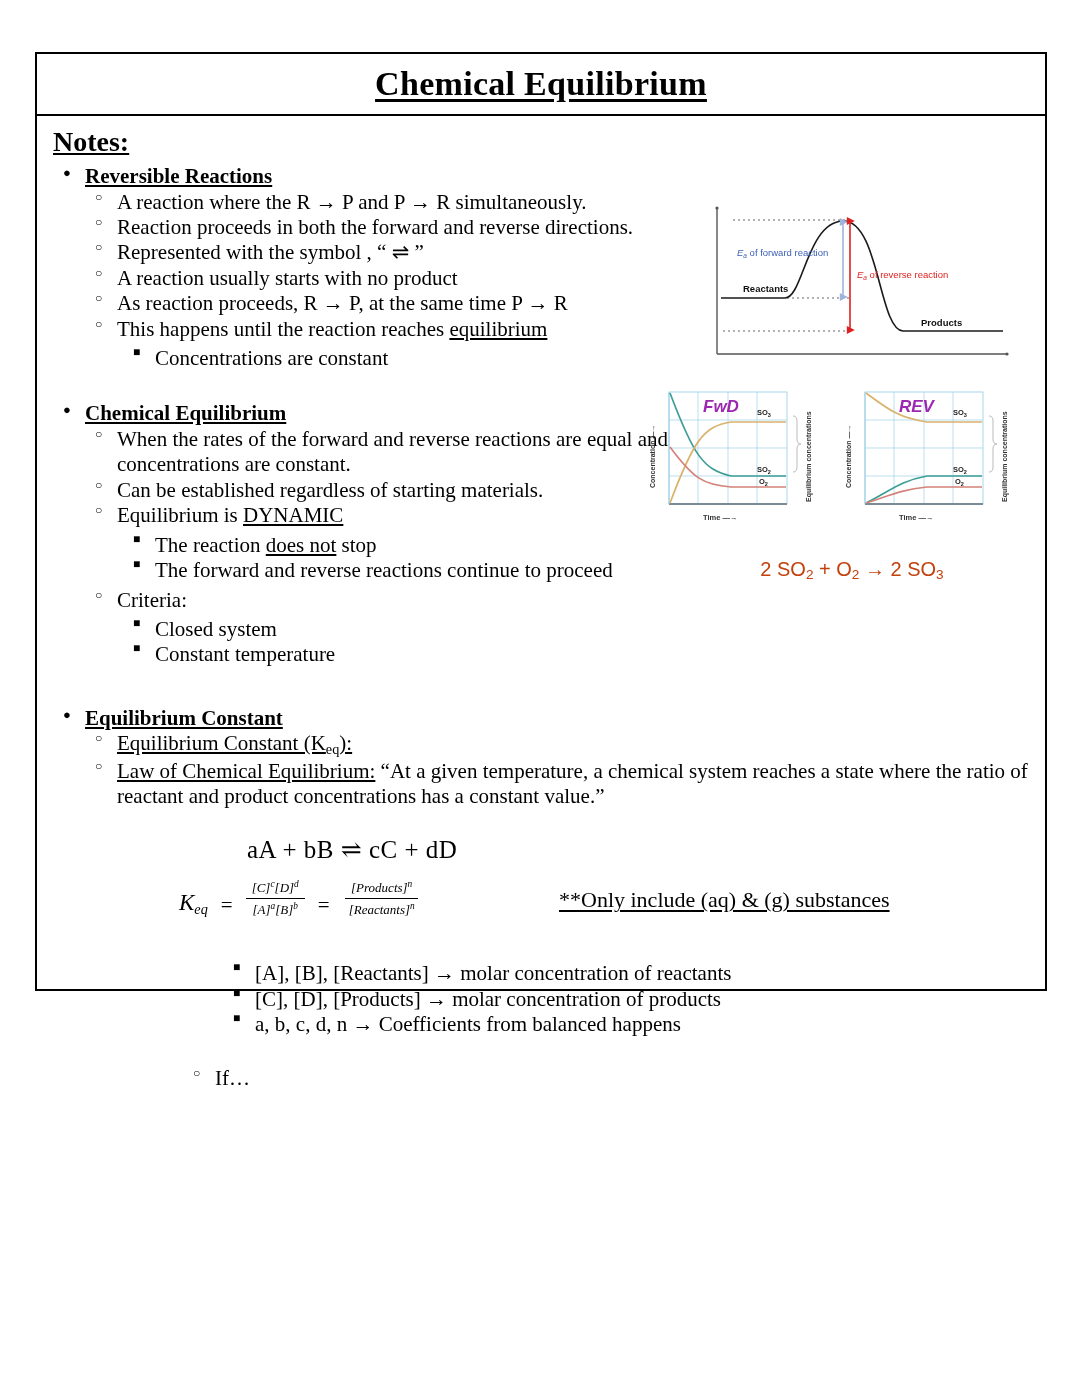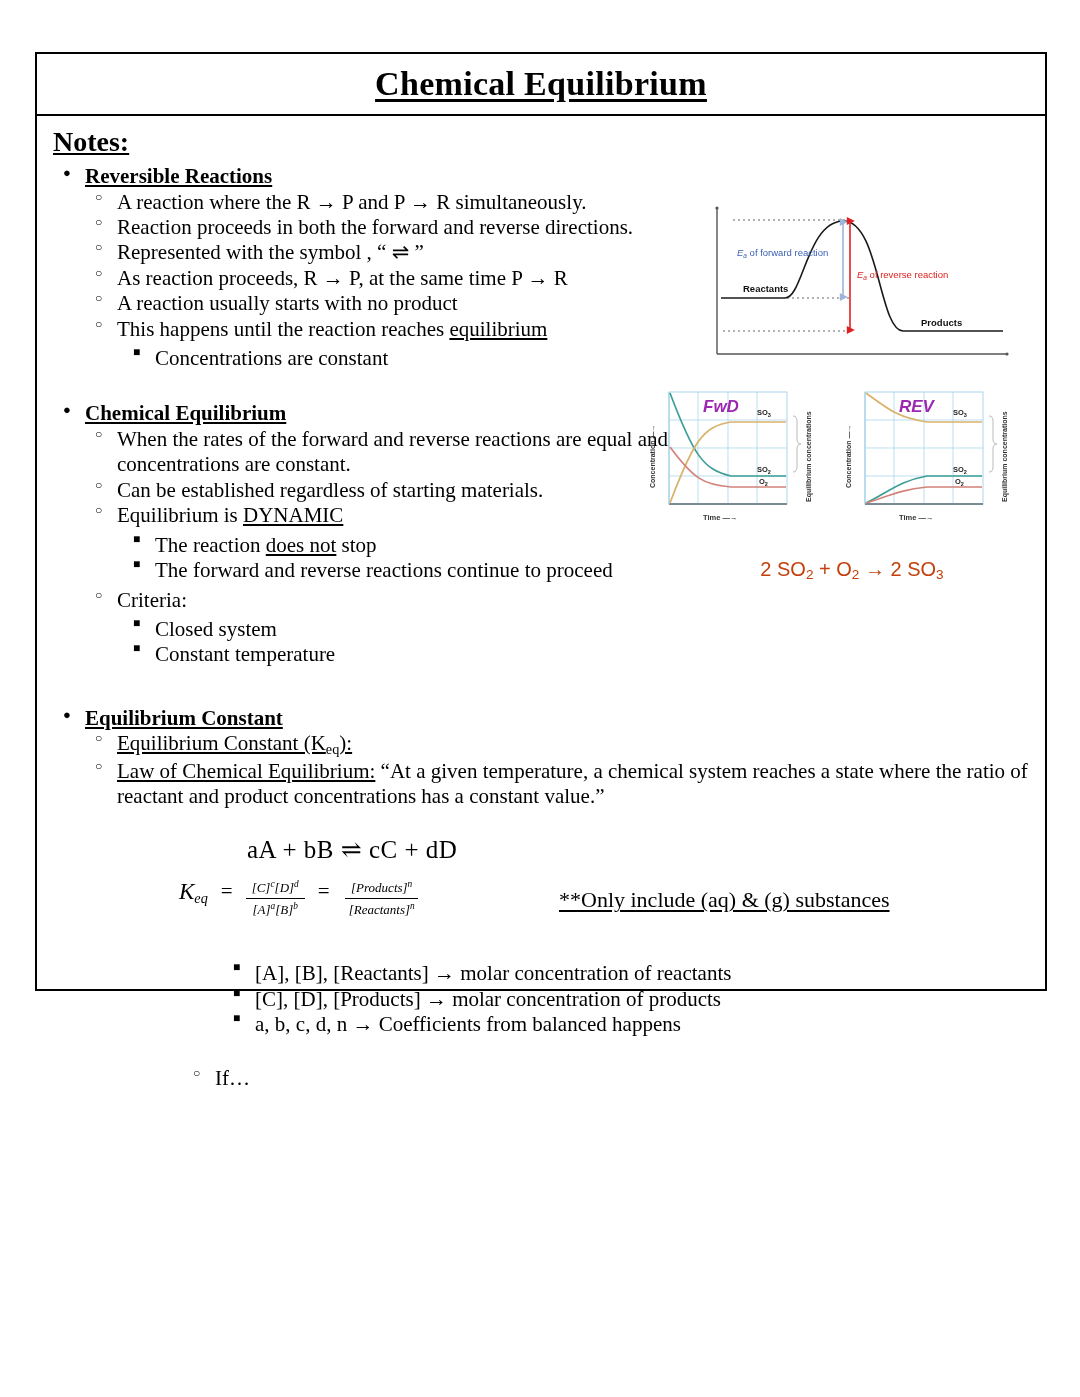--- a/index.html
+++ b/index.html
@@ -140,21 +140,21 @@
     left: 196px;
     top: 0px;
     font-size: 25px;
     letter-spacing: 0.5px;
   }
   .keq-row {
     position: absolute;
     left: 128px;
     top: 44px;
     display: flex;
-    align-items: flex-start;
+    align-items: flex-end;
     gap: 13px;
   }
   .keq-sym {
     font-style: italic;
     font-size: 23px;
   }
   .keq-sym .sb { font-size: 0.62em; vertical-align: -0.3em; font-style: italic;}
   .eqsign { font-size: 21px; }
   .frac {
     display: inline-flex;
@@ -217,22 +217,22 @@
 
     <div class="notes-label">Notes:</div>
 
     <ul class="lvl1">
       <li>
         <div class="head">Reversible Reactions</div>
         <ul class="lvl2 narrow-col">
           <li>A reaction where the R → P  and  P → R simultaneously.</li>
           <li>Reaction proceeds in both the forward and reverse directions.</li>
           <li>Represented with the symbol , “ ⇌ ”</li>
+          <li>A reaction usually starts with no product</li>
           <li>As reaction proceeds, R → P, at the same time P → R</li>
-          <li>A reaction usually starts with no product</li>
           <li>
             This happens until the reaction reaches
             <span class="u">equilibrium</span>
             <ul class="lvl3">
               <li>Concentrations are constant</li>
             </ul>
           </li>
         </ul>
       </li>
     </ul>

